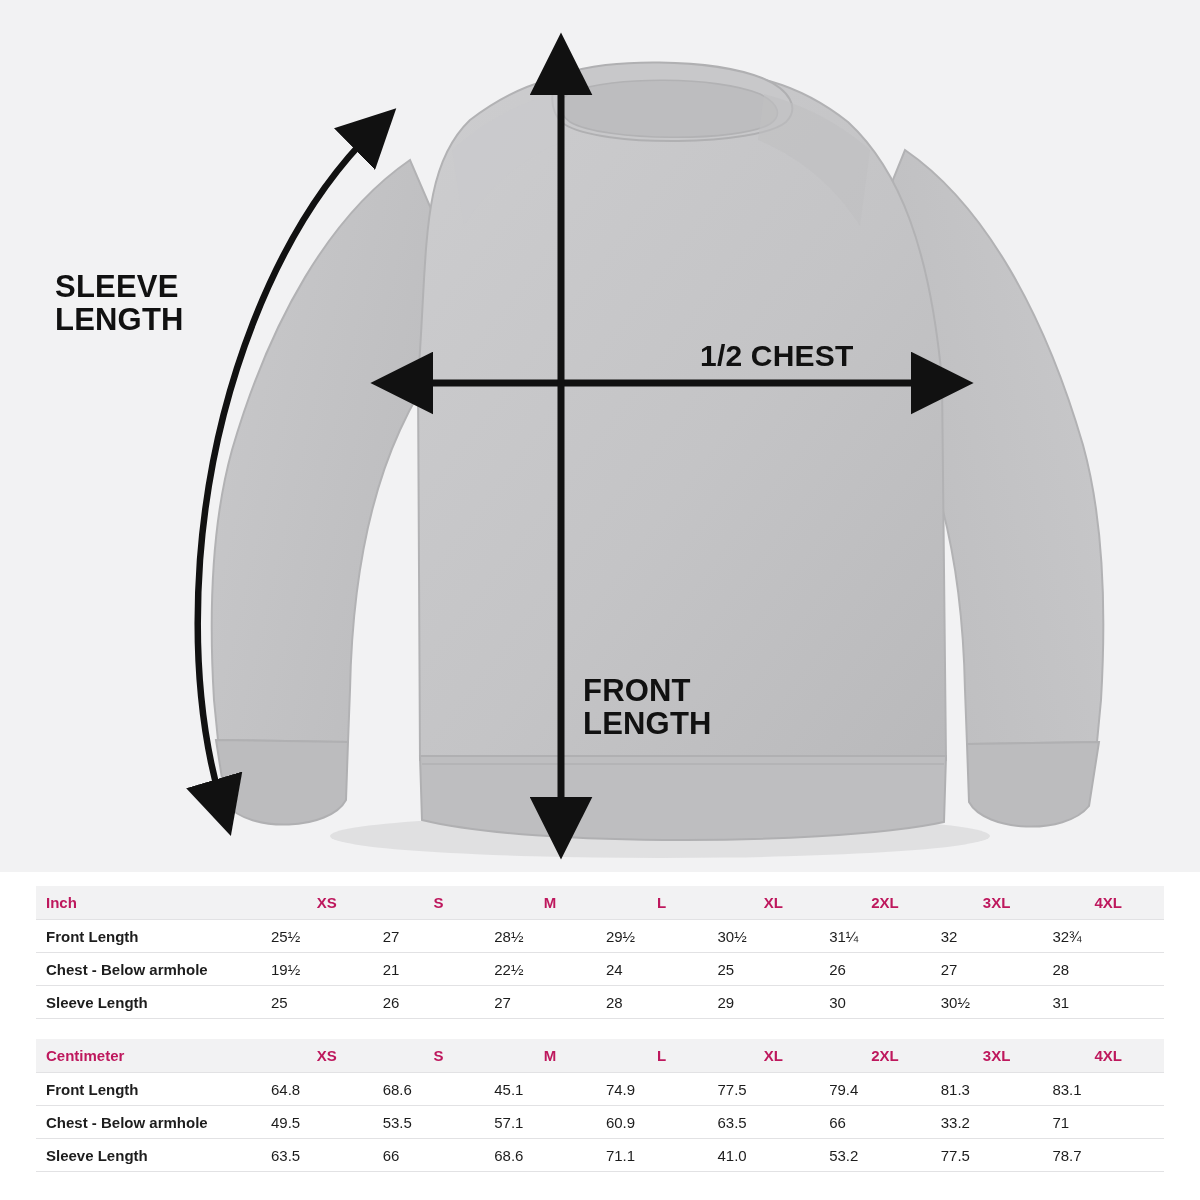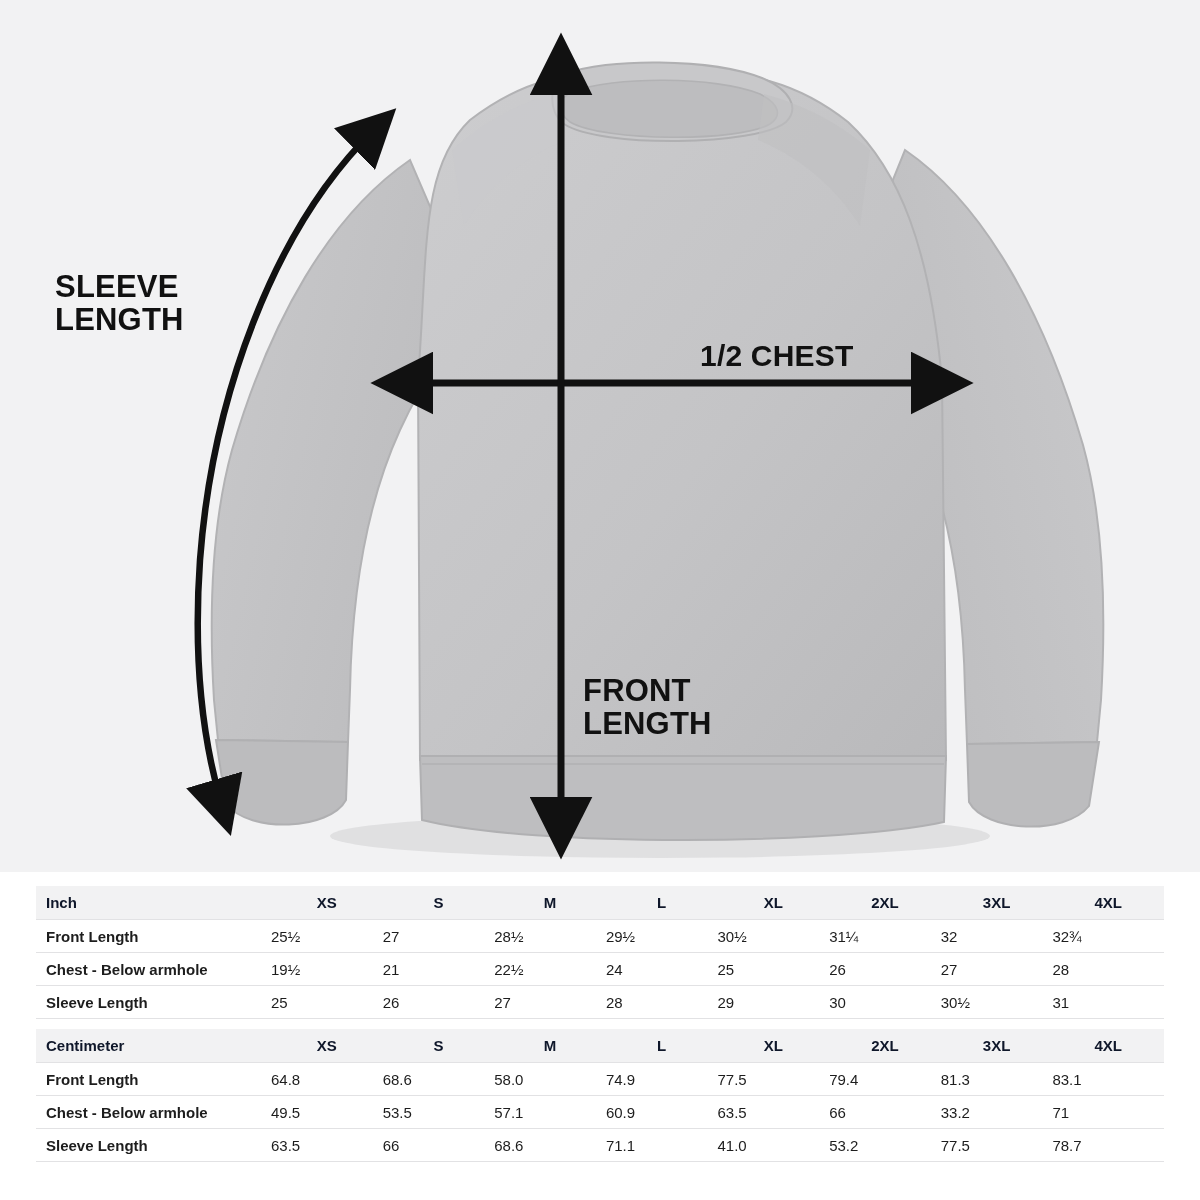--- a/index.html
+++ b/index.html
@@ -66,27 +66,27 @@
     top: 886px;
     width: 1128px;
   }
   table {
     width: 100%;
     border-collapse: collapse;
     table-layout: fixed;
     font-size: 15px;
   }
   table + table {
-    margin-top: 10px;
+    margin-top: 20px;
   }
   thead th {
     background: #f2f2f3;
     font-weight: bold;
     font-size: 15px;
-    color: #0f172a;
+    color: #be185d;
     height: 33px;
     padding: 0;
     border: none;
     text-align: center;
   }
   thead th.first-col {
     text-align: left;
     padding-left: 10px;
   }
   tbody td {
@@ -265,21 +265,21 @@
           <th>2XL</th>
           <th>3XL</th>
           <th>4XL</th>
         </tr>
       </thead>
       <tbody>
         <tr>
           <td class="first-col">Front Length</td>
           <td>64.8</td>
           <td>68.6</td>
-          <td>58.0</td>
+          <td>45.1</td>
           <td>74.9</td>
           <td>77.5</td>
           <td>79.4</td>
           <td>81.3</td>
           <td>83.1</td>
         </tr>
         <tr>
           <td class="first-col">Chest - Below armhole</td>
           <td>49.5</td>
           <td>53.5</td>

